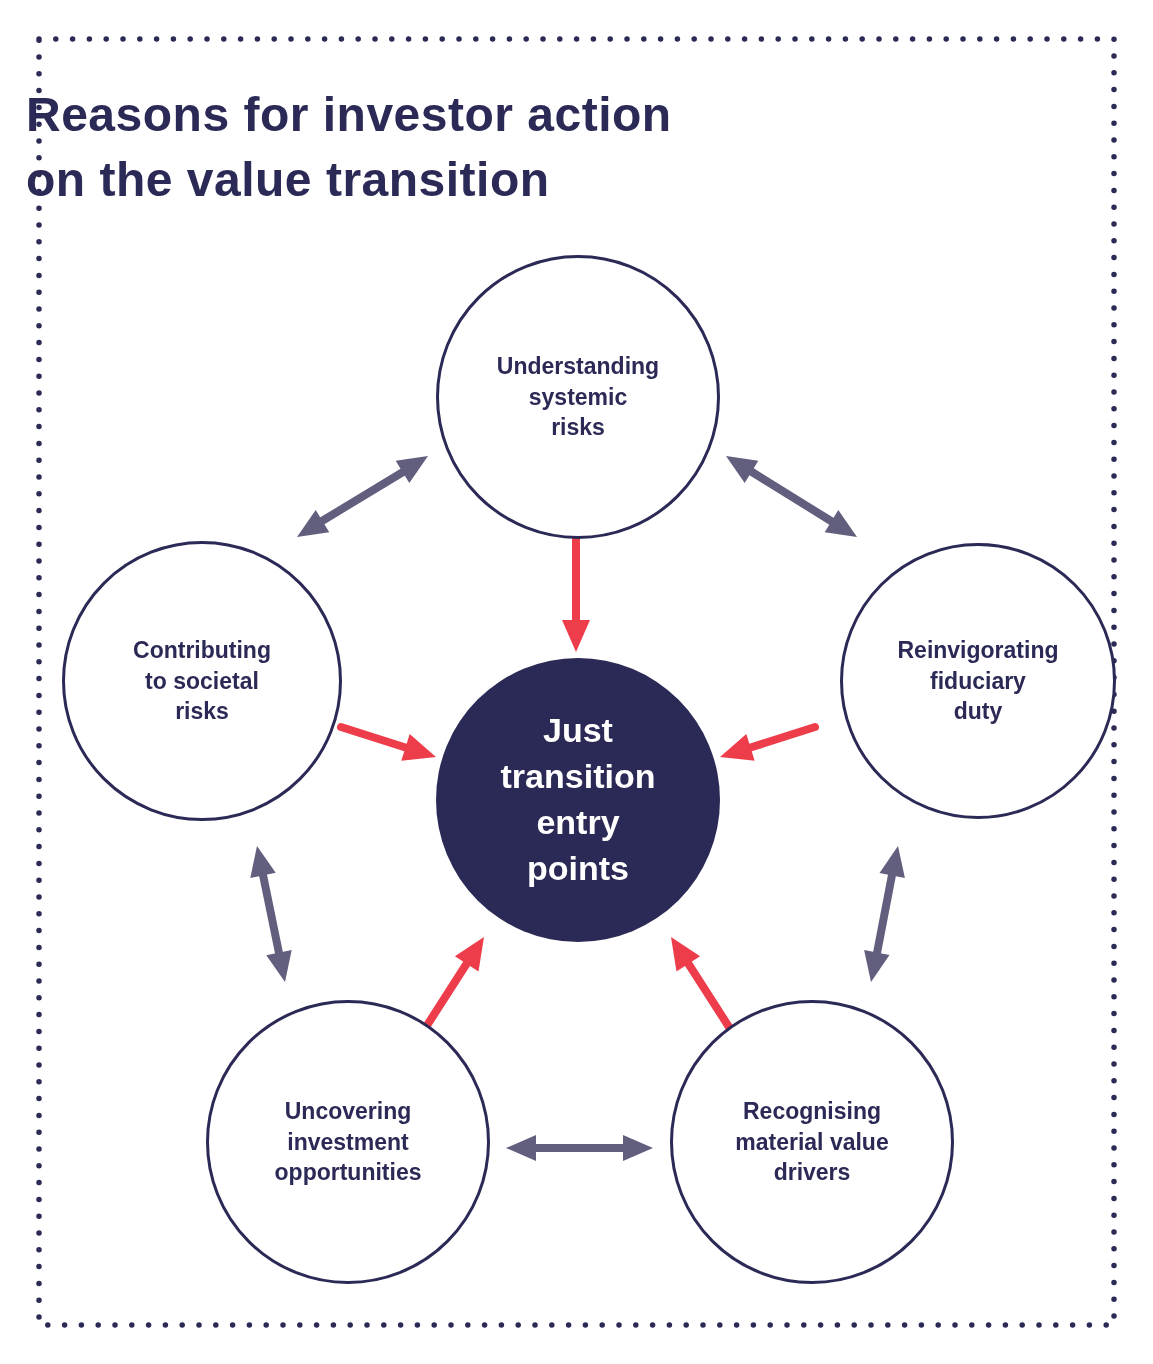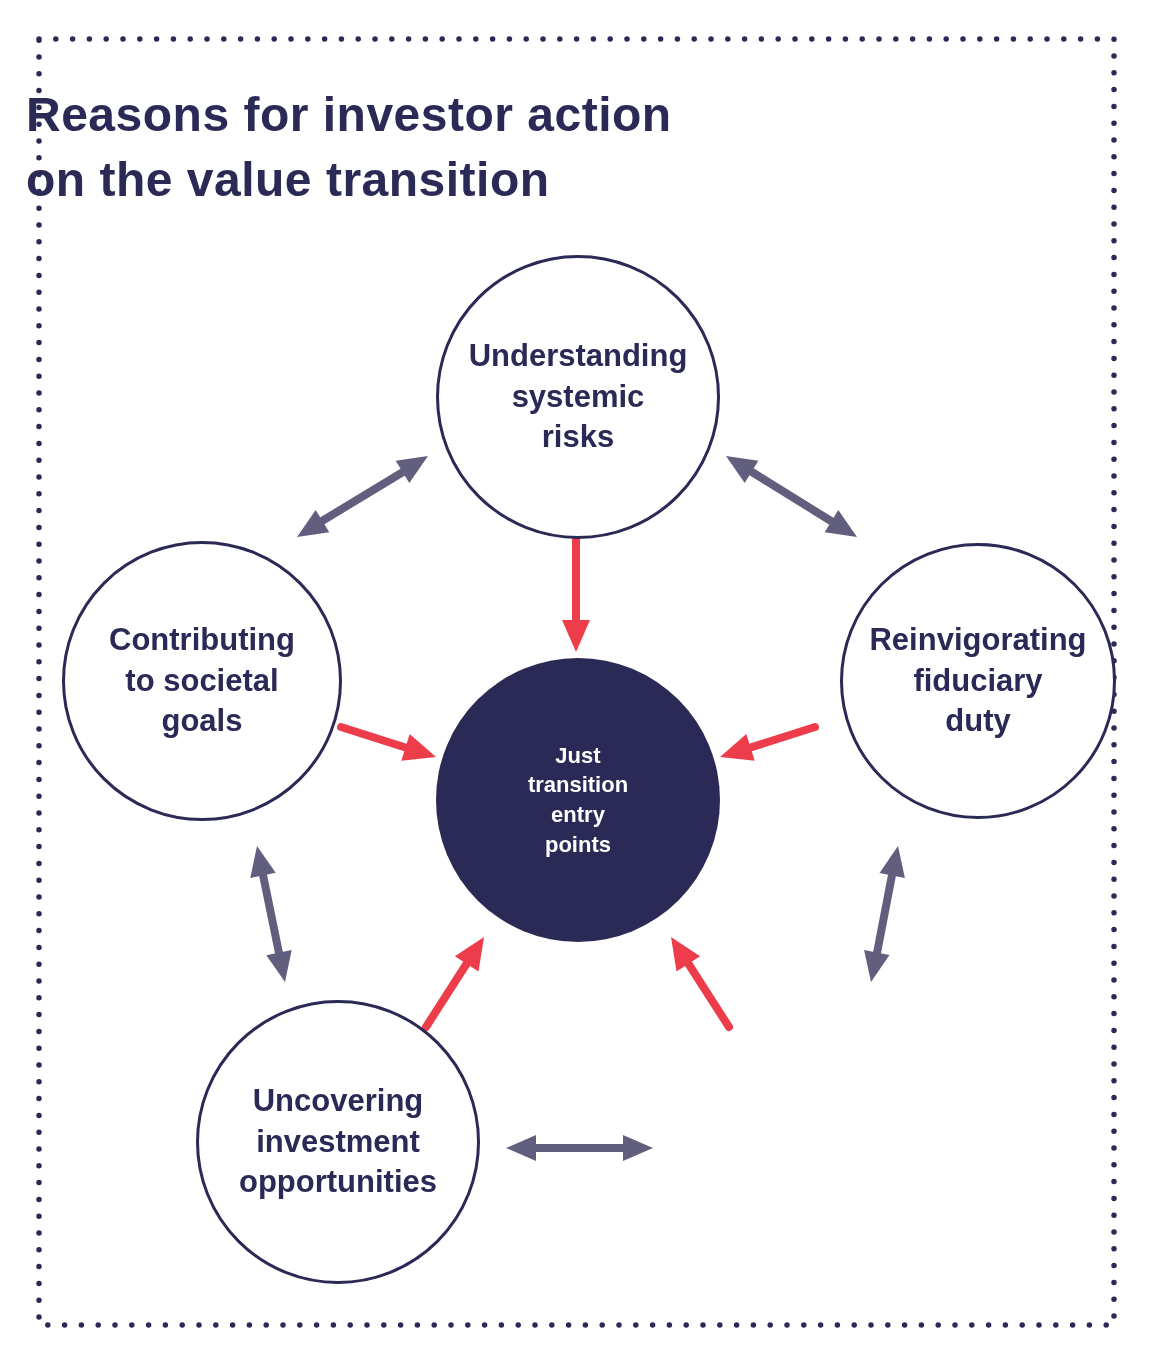--- a/index.html
+++ b/index.html
@@ -46,45 +46,45 @@
     background:var(--background,#fff);
     display:flex;
     align-items:center;
     justify-content:center;
     text-align:center;
     box-sizing:border-box;
   }
   .node-label{
     white-space:pre-line;
     color:var(--navy,#2b2955);
-    font-size:31px;
+    font-size:23px;
     font-weight:bold;
     line-height:1.32;
   }
   .hub{
     position:absolute;
     border-radius:50%;
     background:var(--navy,#2b2955);
     display:flex;
     align-items:center;
     justify-content:center;
     text-align:center;
     box-sizing:border-box;
   }
   .hub-label{
     white-space:pre-line;
     color:#ffffff;
-    font-size:22px;
+    font-size:34px;
     font-weight:bold;
     line-height:1.35;
   }
   .node-top{left:436px;top:255px;width:284px;height:284px;}
   .node-left{left:62px;top:541px;width:280px;height:280px;}
   .node-right{left:840px;top:543px;width:276px;height:276px;}
-  .node-bottom-left{left:196px;top:1000px;width:284px;height:284px;}
+  .node-bottom-left{left:206px;top:1000px;width:284px;height:284px;}
   .node-bottom-right{left:670px;top:1000px;width:284px;height:284px;}
   .hub{left:436px;top:658px;width:284px;height:284px;}
 </style>
 </head>
 <body>
 
 <div class="canvas">
 
   <svg class="layer" width="1153" height="1364" viewBox="0 0 1153 1364">
 
@@ -148,31 +148,36 @@
 systemic
 risks</span>
   </div>
 
   <div class="node node-right">
     <span class="node-label">Reinvigorating
 fiduciary
 duty</span>
   </div>
 
+  <div class="node node-bottom-right">
+    <span class="node-label">Recognising
+material value
+drivers</span>
+  </div>
 
   <div class="node node-bottom-left">
     <span class="node-label">Uncovering
 investment
 opportunities</span>
   </div>
 
   <div class="node node-left">
     <span class="node-label">Contributing
 to societal
-goals</span>
+risks</span>
   </div>
 
   <div class="hub">
     <span class="hub-label">Just
 transition
 entry
 points</span>
   </div>
 
 </div>

